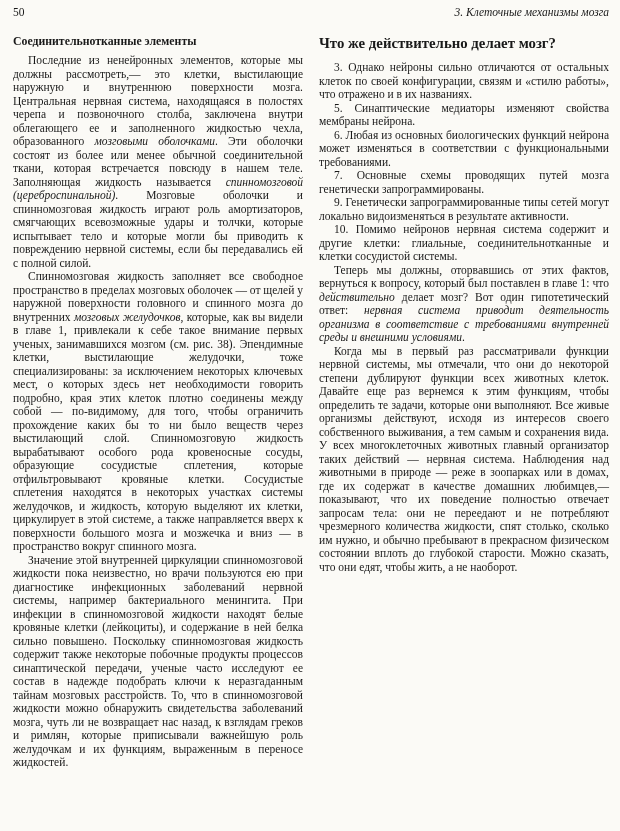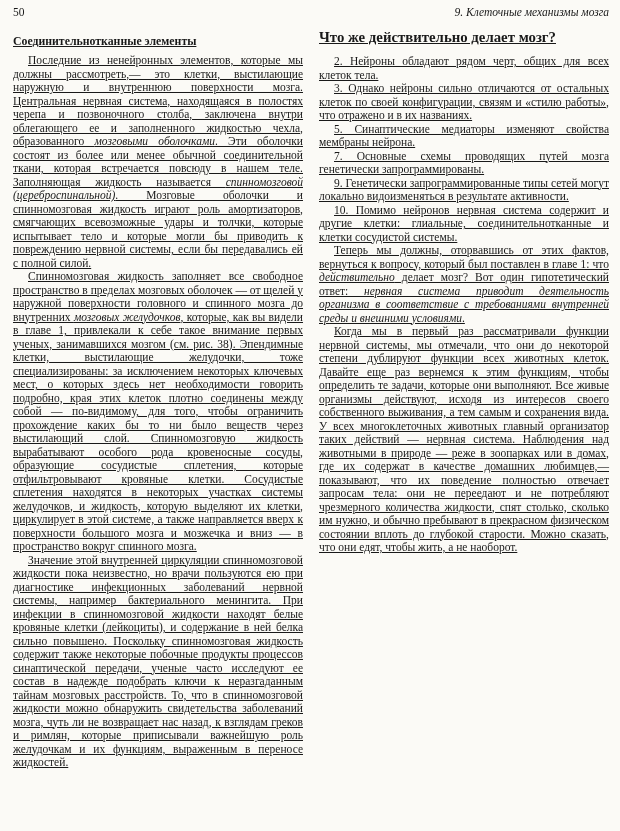--- a/index.html
+++ b/index.html
@@ -21,57 +21,57 @@
     font-size: 11.5px;
     margin-bottom: 9px;
   }
   .running-head { font-style: italic; }
   .columns { display: flex; gap: 16px; }
   .col {
     width: 50%;
     text-align: justify;
     font-size: 11.5px;
     line-height: 13.5px;
-    -webkit-hyphens: auto; hyphens: auto; text-decoration: underline;
+    -webkit-hyphens: auto; hyphens: auto;
   }
   .col p { margin: 0; text-indent: 15px; }
   .col i { font-style: italic; margin-top: 29px; }
   h2.left-heading {
     font-weight: bold; font-size: 11.8px; line-height: 14px;
     margin: 7px 0 6px 0; text-indent: 0;
   }
   h1.right-heading {
     font-weight: bold; font-size: 14.8px; line-height: 17px;
-    margin: 2px 0 9px 0; text-indent: 0; text-align: left;
+    margin: 8px 0 9px 0; text-indent: 0; text-align: left;
   }
 </style>
 </head>
 <body>
 
 <div class="page">
 
   <div class="pagehead">
     <span>50</span>
-    <span class="running-head">9. Клеточные механизмы мозга</span>
+    <span class="running-head">3. Клеточные механизмы мозга</span>
   </div>
 
   <div class="columns">
 
     <div class="col">
       <h2 class="left-heading">Соединительнотканные элементы</h2>
       <p>Последние из ненейронных элементов, которые мы должны рассмотреть,— это клетки, выстилающие наружную и внутреннюю поверхности мозга. Центральная нервная система, находящаяся в полостях черепа и позвоночного столба, заключена внутри облегающего ее и заполненного жидкостью чехла, образованного <i>мозговыми оболочками</i>. Эти оболочки состоят из более или менее обычной соединительной ткани, которая встречается повсюду в нашем теле. Заполняющая жидкость называется <i>спинномозговой (цереброспинальной)</i>. Мозговые оболочки и спинномозговая жидкость играют роль амортизаторов, смягчающих всевозможные удары и толчки, которые испытывает тело и которые могли бы приводить к повреждению нервной системы, если бы передавались ей с полной силой.</p>
       <p>Спинномозговая жидкость заполняет все свободное пространство в пределах мозговых оболочек — от щелей у наружной поверхности головного и спинного мозга до внутренних <i>мозговых желудочков</i>, которые, как вы видели в главе 1, привлекали к себе такое внимание первых ученых, занимавшихся мозгом (см. рис. 38). Эпендимные клетки, выстилающие желудочки, тоже специализированы: за исключением некоторых ключевых мест, о которых здесь нет необходимости говорить подробно, края этих клеток плотно соединены между собой — по-видимому, для того, чтобы ограничить прохождение каких бы то ни было веществ через выстилающий слой. Спинномозговую жидкость вырабатывают особого рода кровеносные сосуды, образующие сосудистые сплетения, которые отфильтровывают кровяные клетки. Сосудистые сплетения находятся в некоторых участках системы желудочков, и жидкость, которую выделяют их клетки, циркулирует в этой системе, а также направляется вверх к поверхности большого мозга и мозжечка и вниз — в пространство вокруг спинного мозга.</p>
       <p>Значение этой внутренней циркуляции спинномозговой жидкости пока неизвестно, но врачи пользуются ею при диагностике инфекционных заболеваний нервной системы, например бактериального менингита. При инфекции в спинномозговой жидкости находят белые кровяные клетки (лейкоциты), и содержание в ней белка сильно повышено. Поскольку спинномозговая жидкость содержит также некоторые побочные продукты процессов синаптической передачи, ученые часто исследуют ее состав в надежде подобрать ключи к неразгаданным тайнам мозговых расстройств. То, что в спинномозговой жидкости можно обнаружить свидетельства заболеваний мозга, чуть ли не возвращает нас назад, к взглядам греков и римлян, которые приписывали важнейшую роль желудочкам и их функциям, выраженным в переносе жидкостей.</p>
     </div>
 
     <div class="col">
       <h1 class="right-heading">Что же действительно делает мозг?</h1>
-      <p>2. Нейроны обладают рядом черт, общих для всех клеток тела.</p>
       <p>3. Однако нейроны сильно отличаются от остальных клеток по своей конфигурации, связям и «стилю работы», что отражено и в их названиях.</p>
       <p>5. Синаптические медиаторы изменяют свойства мембраны нейрона.</p>
+      <p>6. Любая из основных биологических функций нейрона может изменяться в соответствии с функциональными требованиями.</p>
       <p>7. Основные схемы проводящих путей мозга генетически запрограммированы.</p>
       <p>9. Генетически запрограммированные типы сетей могут локально видоизменяться в результате активности.</p>
       <p>10. Помимо нейронов нервная система содержит и другие клетки: глиальные, соединительнотканные и клетки сосудистой системы.</p>
       <p>Теперь мы должны, оторвавшись от этих фактов, вернуться к вопросу, который был поставлен в главе 1: что <i>действительно</i> делает мозг? Вот один гипотетический ответ: <i>нервная система приводит деятельность организма в соответствие с требованиями внутренней среды и внешними условиями</i>.</p>
       <p>Когда мы в первый раз рассматривали функции нервной системы, мы отмечали, что они до некоторой степени дублируют функции всех животных клеток. Давайте еще раз вернемся к этим функциям, чтобы определить те задачи, которые они выполняют. Все живые организмы действуют, исходя из интересов своего собственного выживания, а тем самым и сохранения вида. У всех многоклеточных животных главный организатор таких действий — нервная система. Наблюдения над животными в природе — реже в зоопарках или в домах, где их содержат в качестве домашних любимцев,— показывают, что их поведение полностью отвечает запросам тела: они не переедают и не потребляют чрезмерного количества жидкости, спят столько, сколько им нужно, и обычно пребывают в прекрасном физическом состоянии вплоть до глубокой старости. Можно сказать, что они едят, чтобы жить, а не наоборот.</p>
     </div>
 
   </div>
 </div>
 

